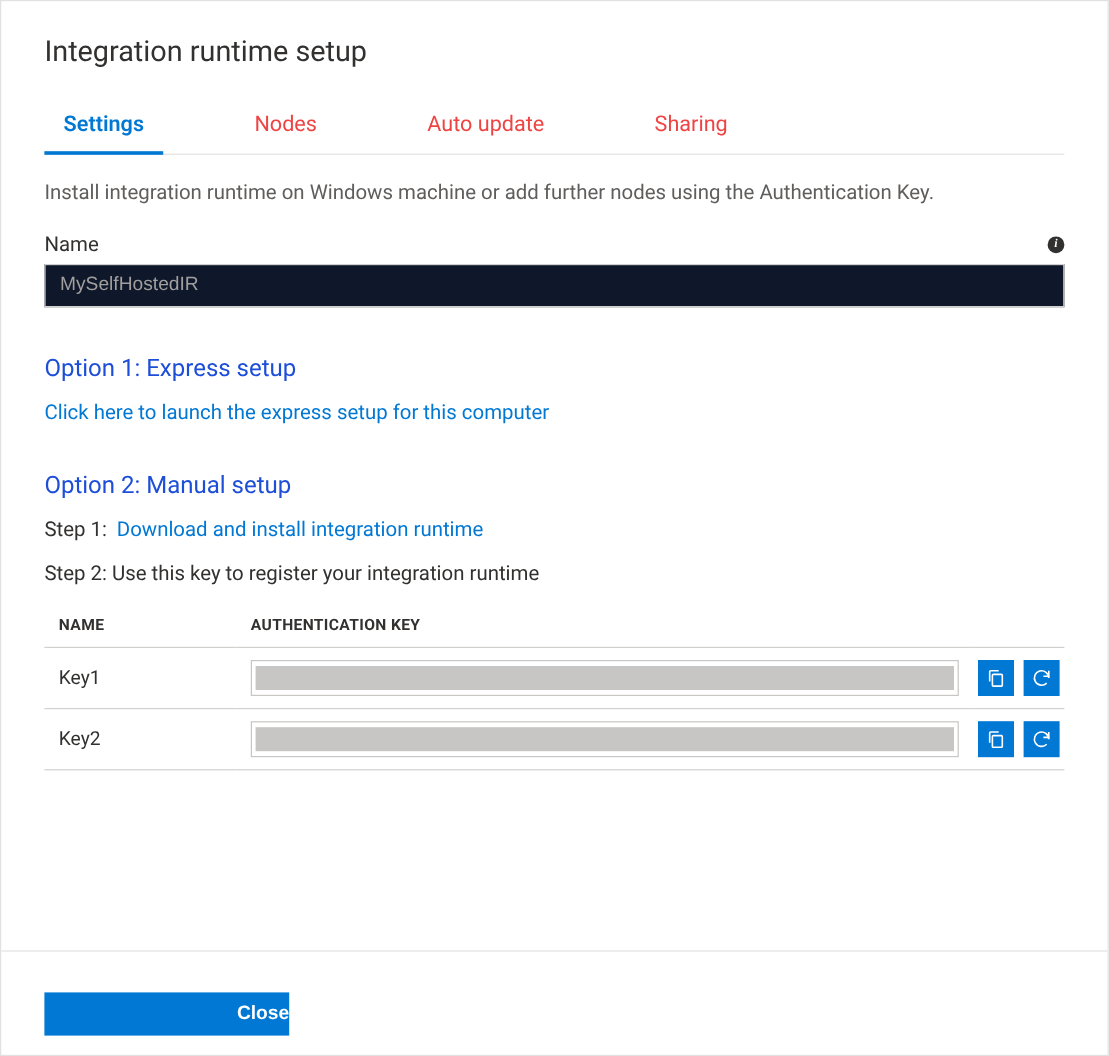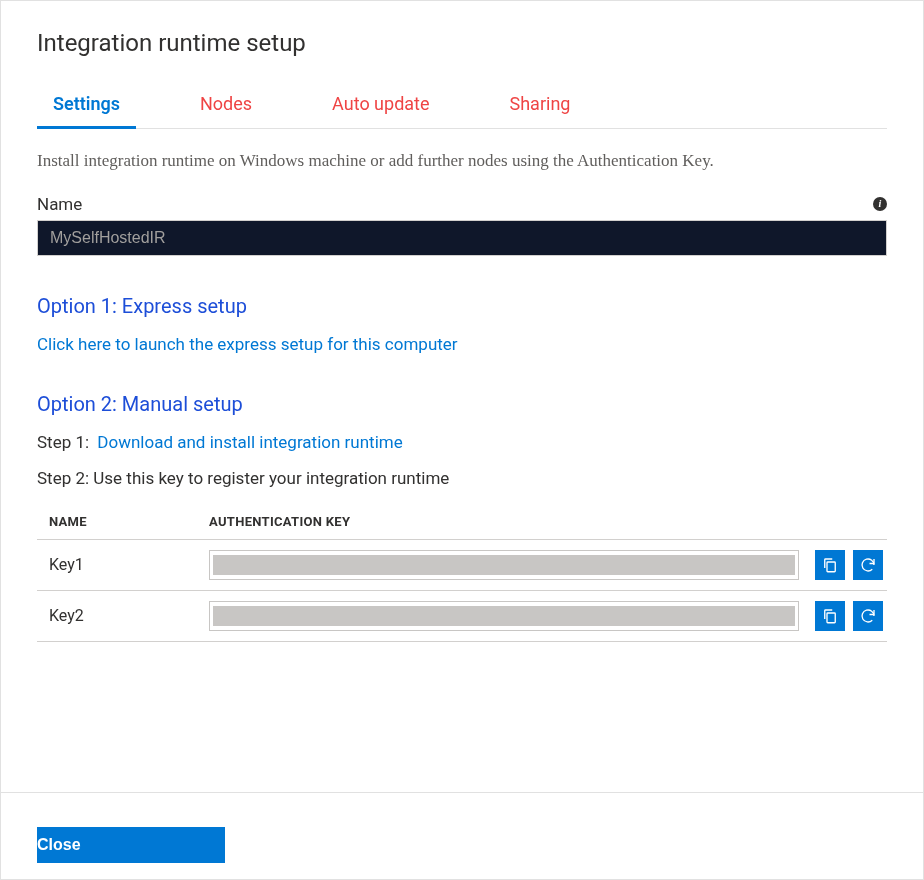--- a/index.html
+++ b/index.html
@@ -22,42 +22,41 @@
     .page-title {
       font-size: 24px;
       font-weight: 400;
       color: #323130;
       margin-top: 8px;
       margin-bottom: 36px;
     }
     .tabs {
       display: flex;
       border-bottom: 1px solid #e1e1e1;
-      gap: 48px;
+      gap: 60px;
       margin-bottom: 20px;
     }
     .tab {
       padding: 0 16px 12px 16px;
       font-size: 18px;
       color: #ef4444;
       cursor: pointer;
       font-weight: 400;
     }
     .tab.active {
       color: #0078d4;
       font-weight: 600;
       border-bottom: 3px solid #0078d4;
       margin-bottom: -1px;
     }
     .description {
       font-size: 17px;
       color: #605e5c;
       line-height: 1.45;
       margin-bottom: 20px;
-      font-family: Liberation Serif, serif;
     }
     .field-row {
       display: flex;
       align-items: center;
       justify-content: space-between;
       margin-bottom: 6px;
     }
     .field-label {
       font-size: 17px;
       color: #323130;
@@ -183,23 +182,23 @@
       border-top: 1px solid #e1e1e1;
       padding: 16px 36px;
     }
     .close-btn {
       background: #0078d4;
       color: #fff;
       border: none;
       font-size: 16px;
       font-weight: 600;
       padding: 9px 0;
-      width: 188px;
-      cursor: pointer;
-      text-align: left;
+      width: 204px;
+      cursor: pointer;
+      text-align: right;
       margin-top: 18px;
     }
   </style>
 </head>
 <body>
 
 <div class="content">
   <h1 class="page-title">Integration runtime setup</h1>
 
   <div class="tabs">

